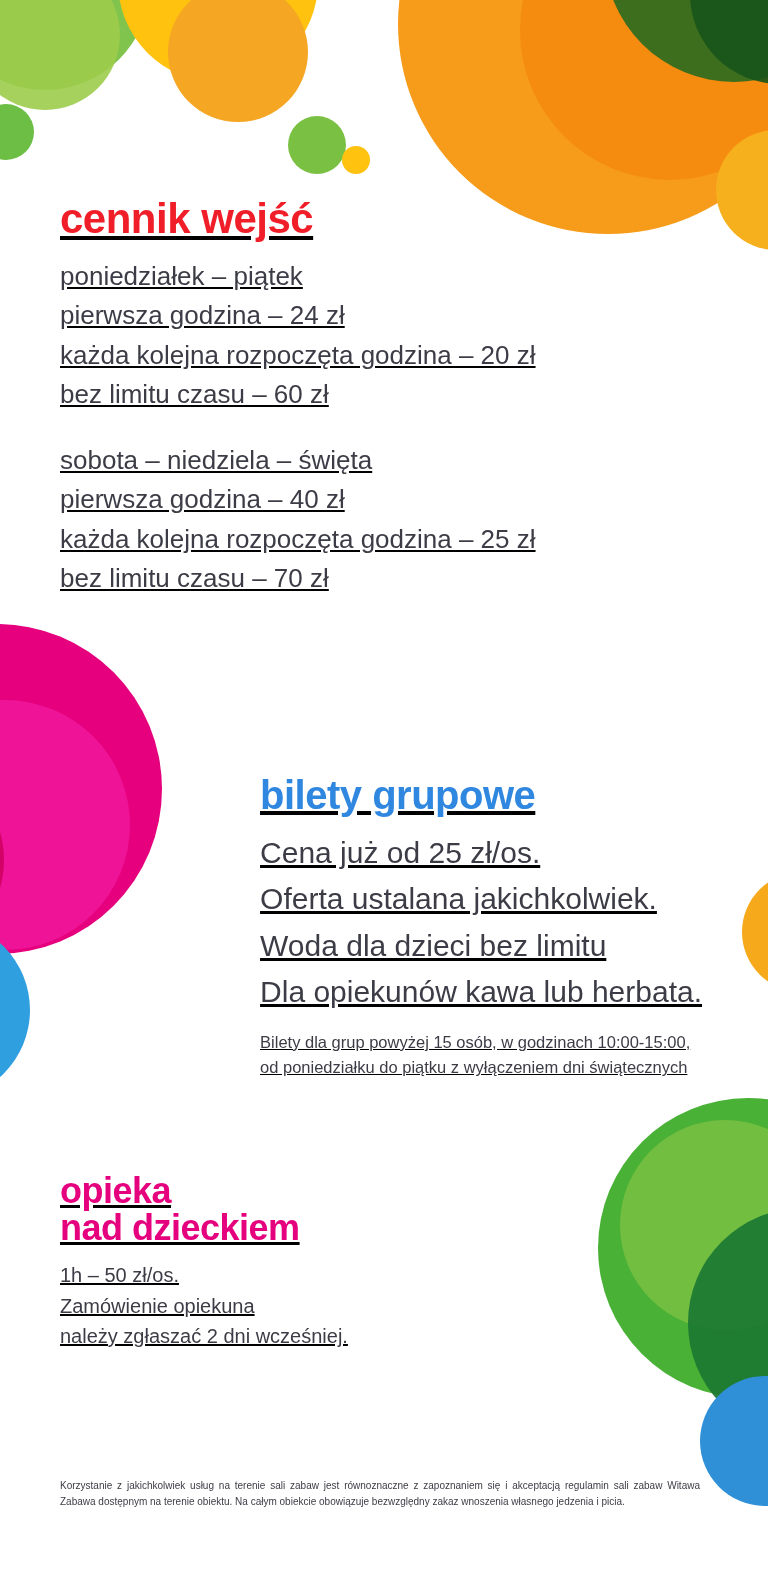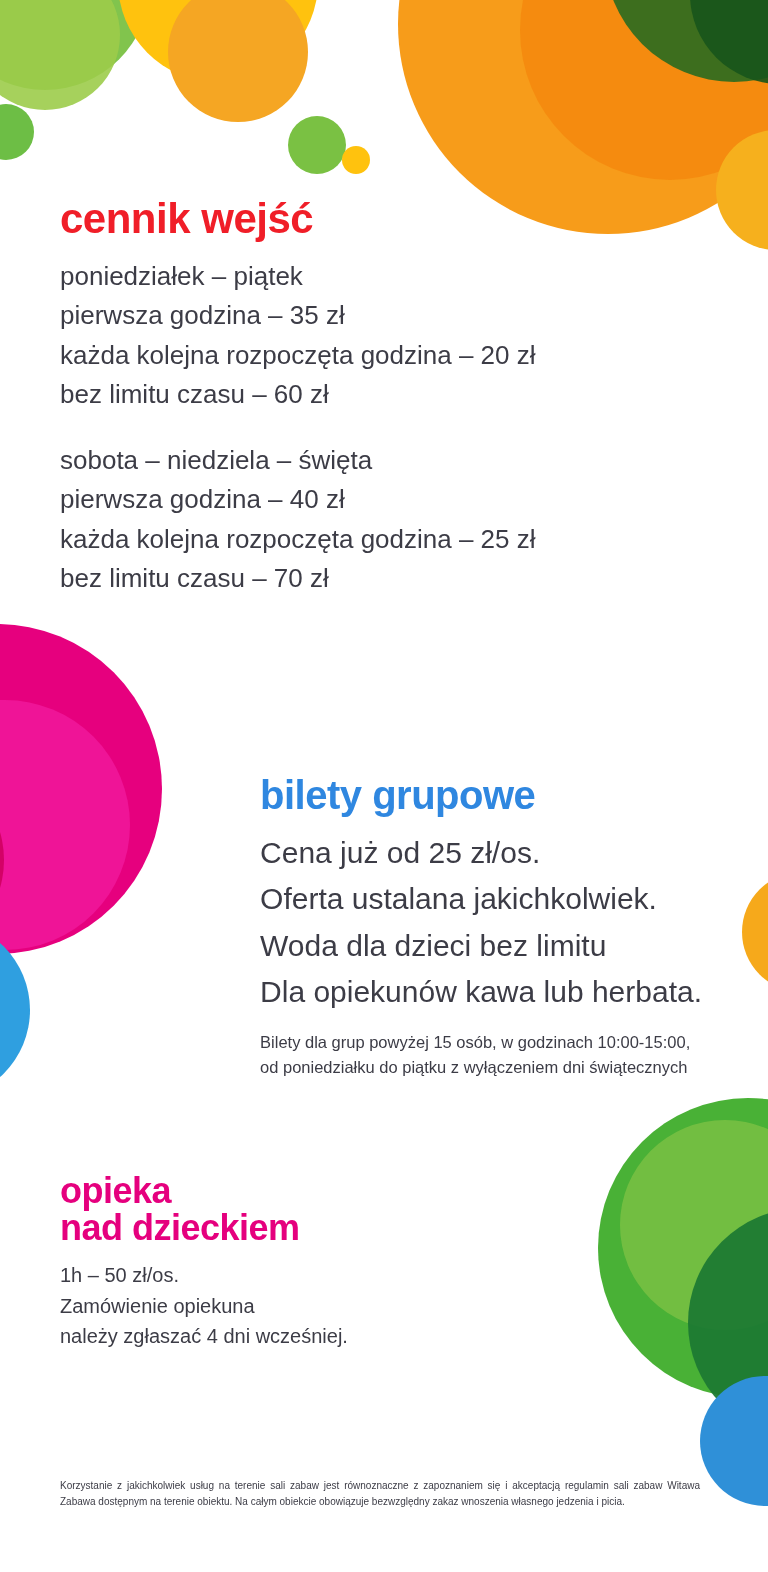--- a/index.html
+++ b/index.html
@@ -37,20 +37,21 @@
   }
 
   
   .content {
     position: absolute;
     inset: 0;
   }
 
   .section {
     position: absolute;
+    text-decoration: underline;
   }
 
   h2.heading {
     margin: 0;
     font-weight: 800;
     letter-spacing: -0.5px;
     line-height: 1.02;
   }
 
   
@@ -152,21 +153,21 @@
 
   </div>
 
   <div class="content">
 
     <section class="section" id="sec-entry">
       <h2 class="heading">cennik wejść</h2>
 
       <div>
         <div class="price-line">poniedziałek – piątek</div>
-        <div class="price-line">pierwsza godzina – 35 zł</div>
+        <div class="price-line">pierwsza godzina – 24 zł</div>
         <div class="price-line">każda kolejna rozpoczęta godzina – 20 zł</div>
         <div class="price-line">bez limitu czasu – 60 zł</div>
       </div>
 
       <div class="block-gap"></div>
 
       <div>
         <div class="price-line">sobota – niedziela – święta</div>
         <div class="price-line">pierwsza godzina – 40 zł</div>
         <div class="price-line">każda kolejna rozpoczęta godzina – 25 zł</div>
@@ -189,19 +190,19 @@
     </section>
 
     <section class="section" id="sec-care">
       <h2 class="heading">
         <span>opieka</span><br>
         <span>nad dzieckiem</span>
       </h2>
 
       <div class="price-line">1h – 50 zł/os.</div>
       <div class="price-line">Zamówienie opiekuna</div>
-      <div class="price-line">należy zgłaszać 4 dni wcześniej.</div>
+      <div class="price-line">należy zgłaszać 2 dni wcześniej.</div>
     </section>
 
     <div id="footer">Korzystanie z jakichkolwiek usług na terenie sali zabaw jest równoznaczne z zapoznaniem się i akceptacją regulamin sali zabaw Witawa Zabawa dostępnym na terenie obiektu. Na całym obiekcie obowiązuje bezwzględny zakaz wnoszenia własnego jedzenia i picia.</div>
 
   </div>
 </div>
 
 </body></html>

